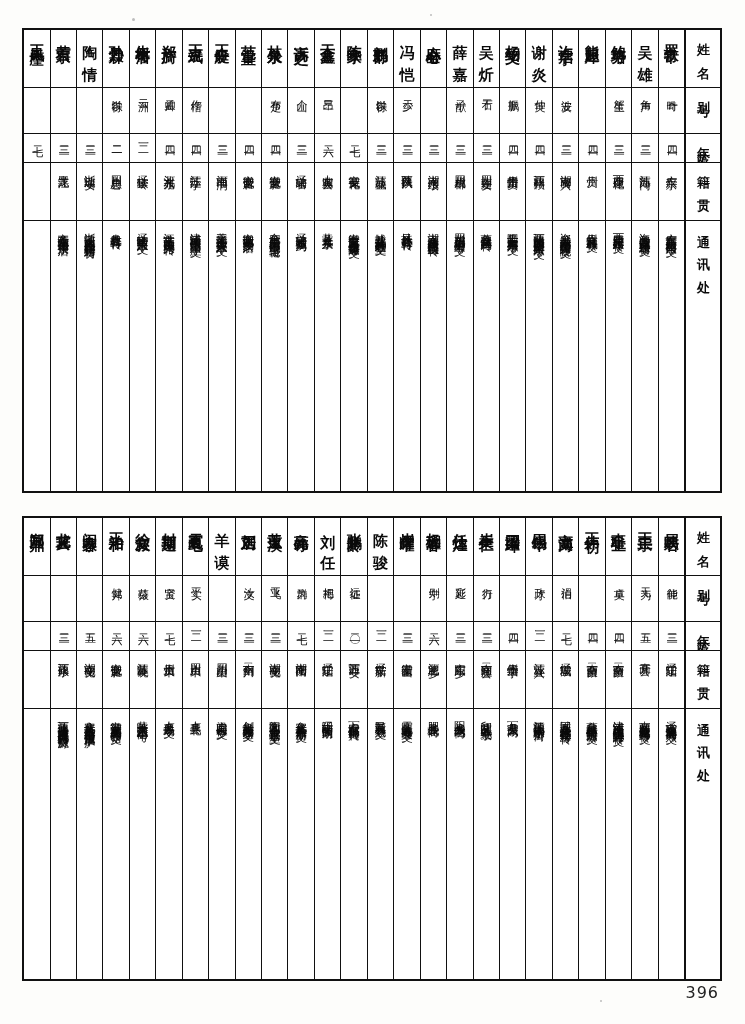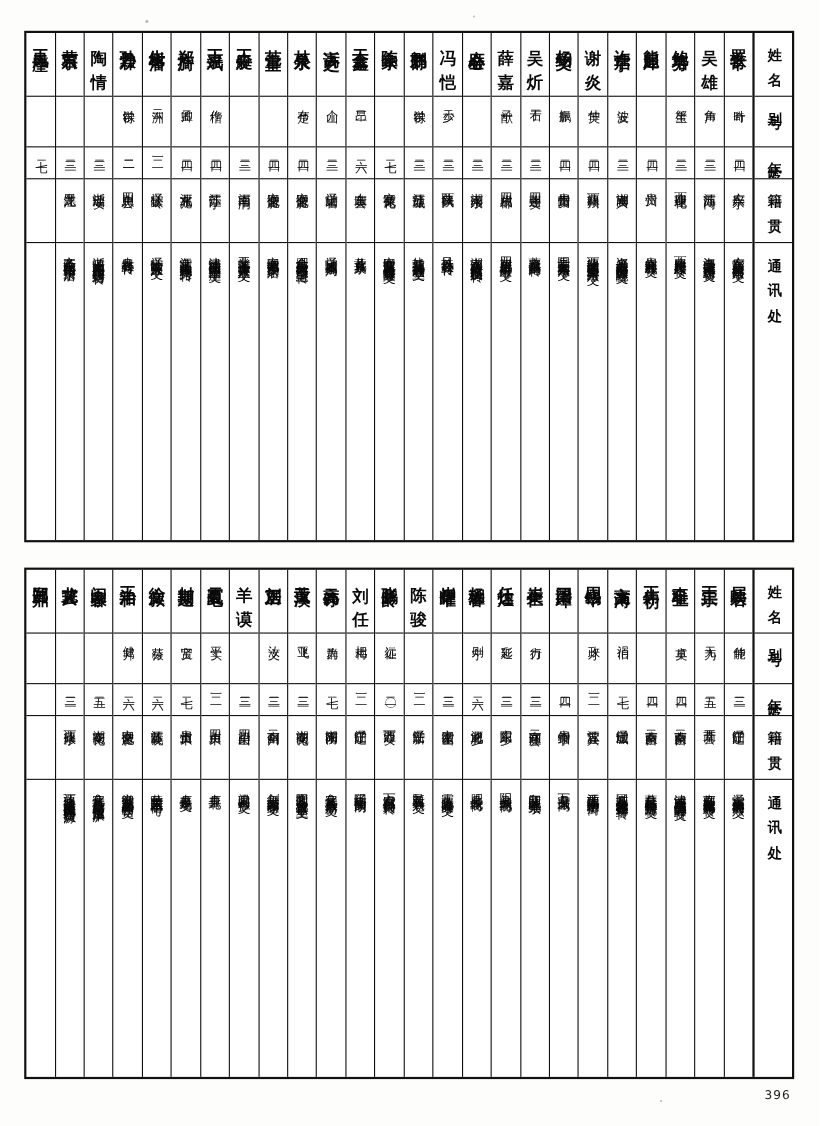--- a/index.html
+++ b/index.html
@@ -95,21 +95,21 @@
     font-size: 13px;
     font-weight: bold;
     letter-spacing: 4px;
   }
   .label-col .r-name .v { font-size: 13px; }
 
   .page-number {
     position: absolute;
     right: 26px;
     bottom: 22px;
-    font-size: 11px;
+    font-size: 16px;
     color: #222;
     letter-spacing: 1px;
   }
   .speck {
     position: absolute;
     background: #bdbdbd;
     border-radius: 50%;
   }
 </style>
 </head>

